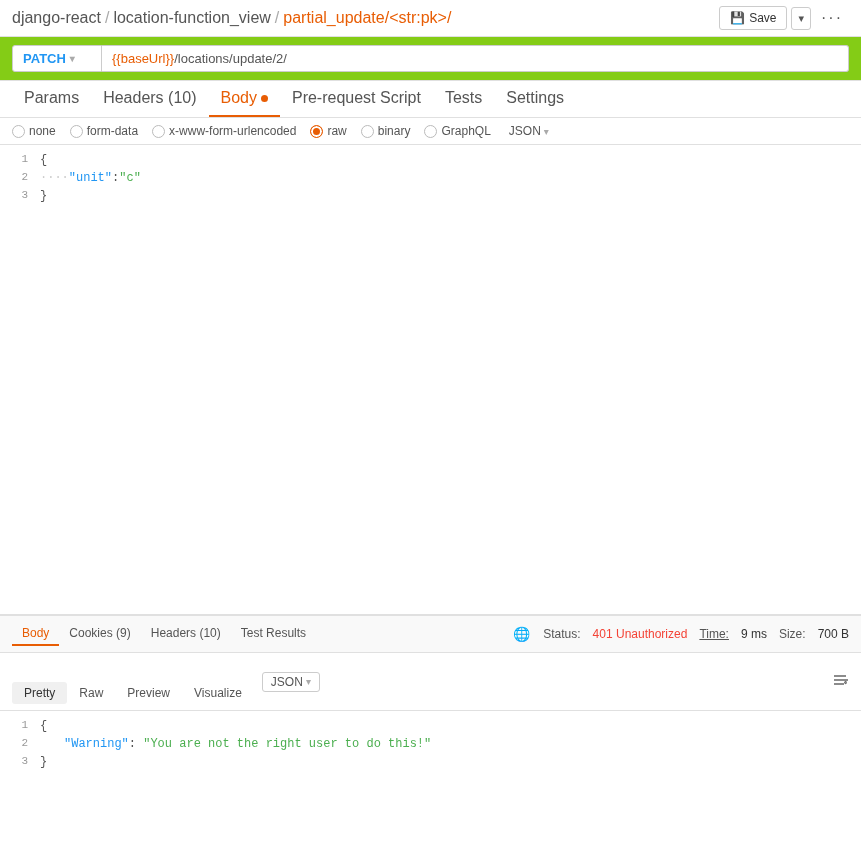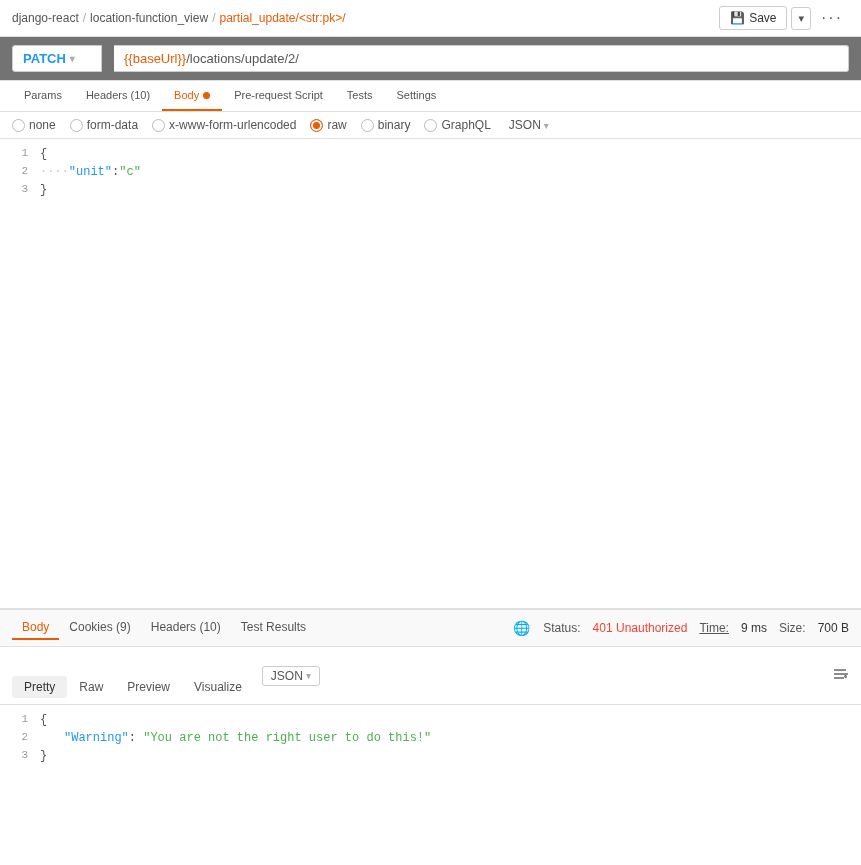--- a/index.html
+++ b/index.html
@@ -18,21 +18,21 @@
       align-items: center;
       justify-content: space-between;
       padding: 6px 12px;
       border-bottom: 1px solid #e0e0e0;
       background: #fff;
     }
     .breadcrumb {
       display: flex;
       align-items: center;
       gap: 4px;
-      font-size: 12px;
+      font-size: 16px;
       color: #555;
     }
     .breadcrumb-sep { color: #aaa; }
     .breadcrumb-item { color: #555; }
     .breadcrumb-item.active { color: #e85d04; }
 
     .top-bar-actions {
       display: flex;
       align-items: center;
       gap: 4px;
@@ -67,22 +67,22 @@
       padding: 2px 6px;
       letter-spacing: 2px;
     }
 
     
     .url-bar {
       display: flex;
       align-items: center;
       padding: 8px 12px;
       border-bottom: 1px solid #e0e0e0;
-      background: #737373;
-      gap: 12px;
+      background: #84cc16;
+      gap: 0;
     }
     .method-select {
       display: flex;
       align-items: center;
       gap: 4px;
       background: #fff;
       border: 1px solid #ccc;
       border-radius: 3px 0 0 3px;
       padding: 5px 10px;
       font-size: 13px;
@@ -108,21 +108,21 @@
     
     .tabs-row {
       display: flex;
       align-items: center;
       padding: 0 12px;
       border-bottom: 1px solid #e0e0e0;
       gap: 0;
     }
     .tab {
       padding: 8px 12px;
-      font-size: 11px;
+      font-size: 16px;
       cursor: pointer;
       color: #555;
       border-bottom: 2px solid transparent;
       display: flex;
       align-items: center;
       gap: 4px;
     }
     .tab.active {
       color: #e85d04;
       border-bottom: 2px solid #e85d04;

